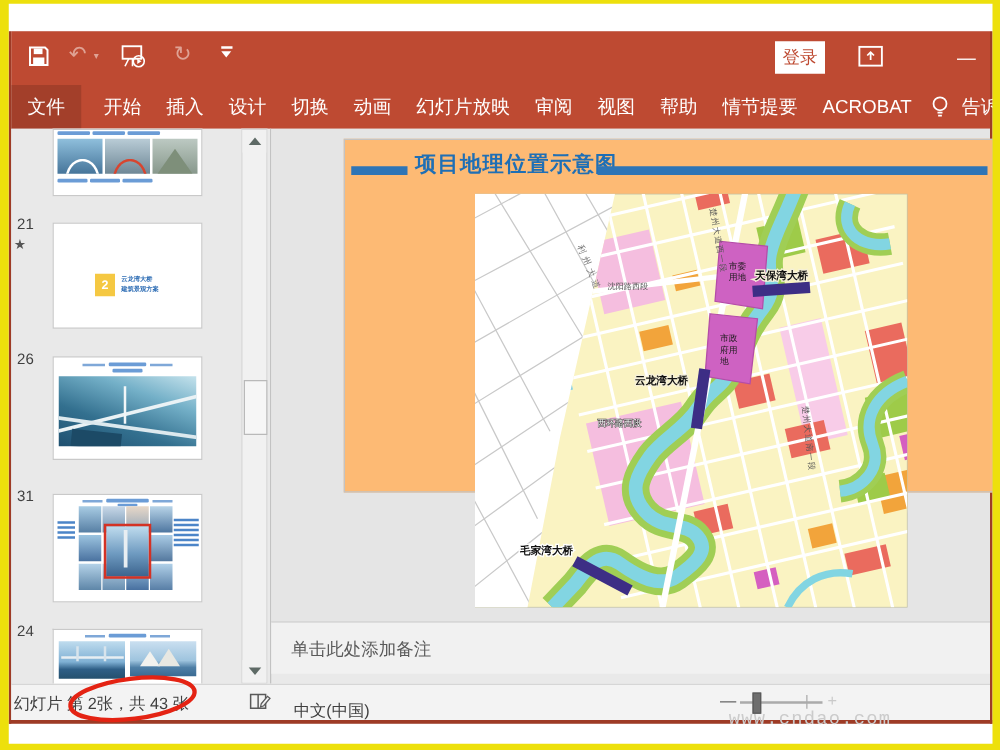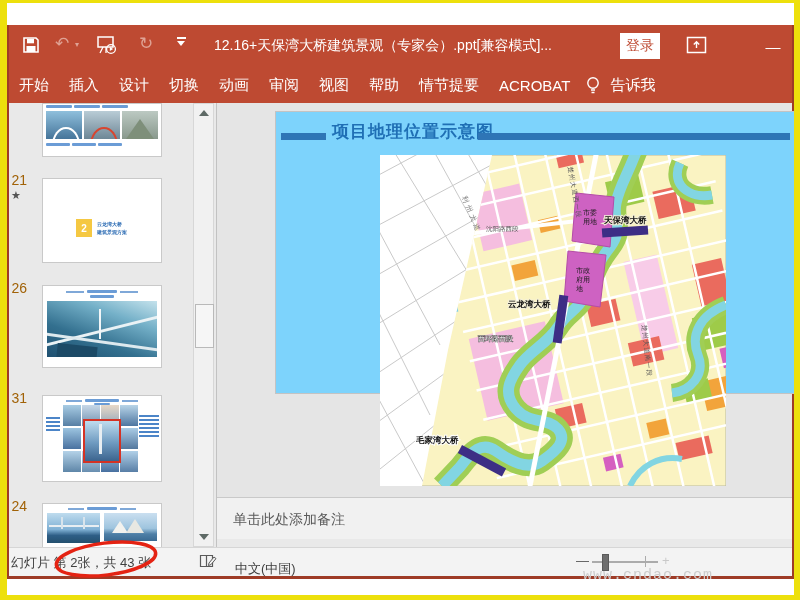--- a/index.html
+++ b/index.html
@@ -27,42 +27,42 @@
            display:flex;align-items:center;justify-content:center;}
   .ribbon-tabs{height:35px;background:#BE4A32;display:flex;align-items:center;color:#fff;
                font-size:15px;white-space:nowrap;}
   .rtab{padding:0 10px;height:35px;display:flex;align-items:center;}
   .rtab.file{background:rgba(0,0,0,0.14);padding:0 13px;margin-right:8px;}
   .bulb-wrap{padding:0 6px;display:flex;align-items:center;}
   
   .workspace{display:flex;height:444px;}
   .sidebar{position:relative;width:208px;background:#E9E9E9;border-right:1px solid #C2C2C2;box-sizing:border-box;}
   .thumb{position:absolute;left:33px;width:120px;background:#fff;border:1px solid #C9C9C9;box-sizing:border-box;overflow:hidden;}
-  .snum{position:absolute;left:-6px;width:24px;text-align:right;font-size:14px;color:#a16207;}
+  .snum{position:absolute;left:-6px;width:24px;text-align:right;font-size:12px;color:#404040;}
   .star{position:absolute;left:2px;font-size:11px;color:#555;}
   .cap-bar{background:#3A7BC8;opacity:.75;height:3px;border-radius:1px;}
   .photo-row{display:flex;gap:2px;padding:0 3px;}
   .ptile{position:relative;flex:1;height:28px;overflow:hidden;}
   .arch{position:absolute;left:6px;bottom:-6px;width:24px;height:16px;border:2px solid #fff;border-bottom:none;
         border-radius:50% 50% 0 0/100% 100% 0 0;}
   .arch.red{border-color:#D8452F;}
   .mount{position:absolute;left:4px;bottom:0;width:0;height:0;border-left:14px solid transparent;
          border-right:14px solid transparent;border-bottom:20px solid #7E8F7A;}
   .badge2{position:absolute;left:33px;top:40px;width:16px;height:18px;background:#F5C842;color:#fff;
           font-size:10px;font-weight:bold;display:flex;align-items:center;justify-content:center;}
   .t21text{position:absolute;left:54px;top:41px;font-size:5px;line-height:8px;color:#2F6EB5;font-weight:bold;white-space:nowrap;}
   .sb-scroll{position:absolute;right:2px;top:0;width:21px;height:444px;background:#F1F1F1;border:1px solid #D7D7D7;box-sizing:border-box;}
   .sb-btn{position:absolute;left:0;width:19px;height:18px;background:#F1F1F1;display:flex;align-items:center;justify-content:center;}
   .tri-up{width:0;height:0;border-left:5px solid transparent;border-right:5px solid transparent;border-bottom:6px solid #5E6A66;}
   .tri-dn{width:0;height:0;border-left:5px solid transparent;border-right:5px solid transparent;border-top:6px solid #5E6A66;}
   .sb-thumbbox{position:absolute;left:1px;top:200px;width:17px;height:42px;background:#F6F6F6;border:1px solid #B9B9B9;}
   
   .main-col{position:relative;flex:1;display:flex;flex-direction:column;}
   .edit-pane{position:relative;height:394px;background:#E5E5E5;}
-  .slide{position:absolute;left:58px;top:8px;width:520px;height:283px;background:#7dd3fc;border:1px solid #C3C3C3;box-sizing:border-box;}
+  .slide{position:absolute;left:58px;top:8px;width:520px;height:283px;background:#fdba74;border:1px solid #C3C3C3;box-sizing:border-box;}
   .tbar{position:absolute;top:21px;height:7px;background:#2E75B6;}
   .slide-title{position:absolute;left:56px;top:8px;font-size:17px;font-weight:bold;color:#1F6FB5;letter-spacing:1px;}
   .map-svg{position:absolute;left:104px;top:43px;}
   .notes-pane{height:42px;background:#F1F1F1;border-top:1px solid #C9C9C9;box-sizing:border-box;
               font-size:14px;color:#5A5A5A;padding:13px 0 0 16px;}
   
   .statusbar{position:relative;height:29px;background:#F3F3F3;border-top:1px solid #D6D6D6;box-sizing:border-box;
              font-size:13px;color:#3F3F3F;padding-left:41px;}
   .st-info{position:absolute;left:2px;top:6px;white-space:nowrap;}
   .st-lang{position:absolute;left:226px;top:12px;}
@@ -99,37 +99,38 @@
             <path d="M6 11l-3 6M9 11v6" stroke="#fff" stroke-width="1.3" fill="none"></path>
             <circle cx="14" cy="13" r="4.4" fill="none" stroke="#fff" stroke-width="1.3"></circle>
             <path d="M12.8 10.9l3.4 2.1-3.4 2.1z" fill="#fff"></path>
           </svg>
       </span>
       <span class="qat-icon repeat-glyph" style="left:130px;top:9px">↻</span>
       <span class="qat-icon" style="left:168px;top:12px">
         <span style="display:block;width:9px;border-top:2px solid #fff;margin-bottom:2px"></span>
         <span style="display:block;width:0;height:0;border-left:4px solid transparent;border-right:4px solid transparent;border-top:5px solid #fff"></span>
       </span>
-      <span class="win-title">12.16+天保湾大桥建筑景观（专家会）.ppt[兼容模式]...</span>
       <span class="login-btn">登录</span>
       <span class="qat-icon" style="left:677px;top:11px">
         <svg width="21" height="19" viewBox="0 0 21 19">
             <rect x="1.5" y="1.5" width="18" height="15" fill="none" stroke="#fff" stroke-width="1.5"></rect>
             <path d="M10.5 12V6M7.8 8.4l2.7-2.7 2.7 2.7" stroke="#fff" stroke-width="1.4" fill="none"></path>
           </svg>
       </span>
       <span class="min-btn">—</span>
     </div>
 
     <div class="ribbon-tabs">
+      <span class="rtab file">文件</span>
       <span class="rtab">开始</span>
       <span class="rtab">插入</span>
       <span class="rtab">设计</span>
       <span class="rtab">切换</span>
       <span class="rtab">动画</span>
+      <span class="rtab">幻灯片放映</span>
       <span class="rtab">审阅</span>
       <span class="rtab">视图</span>
       <span class="rtab">帮助</span>
       <span class="rtab">情节提要</span>
       <span class="rtab">ACROBAT</span>
       <span class="bulb-wrap">
         <svg width="14" height="19" viewBox="0 0 14 19">
             <circle cx="7" cy="7" r="5.2" fill="none" stroke="#fff" stroke-width="1.4"></circle>
             <path d="M5 14h4M5.5 16.5h3" stroke="#fff" stroke-width="1.4"></path>
           </svg>

